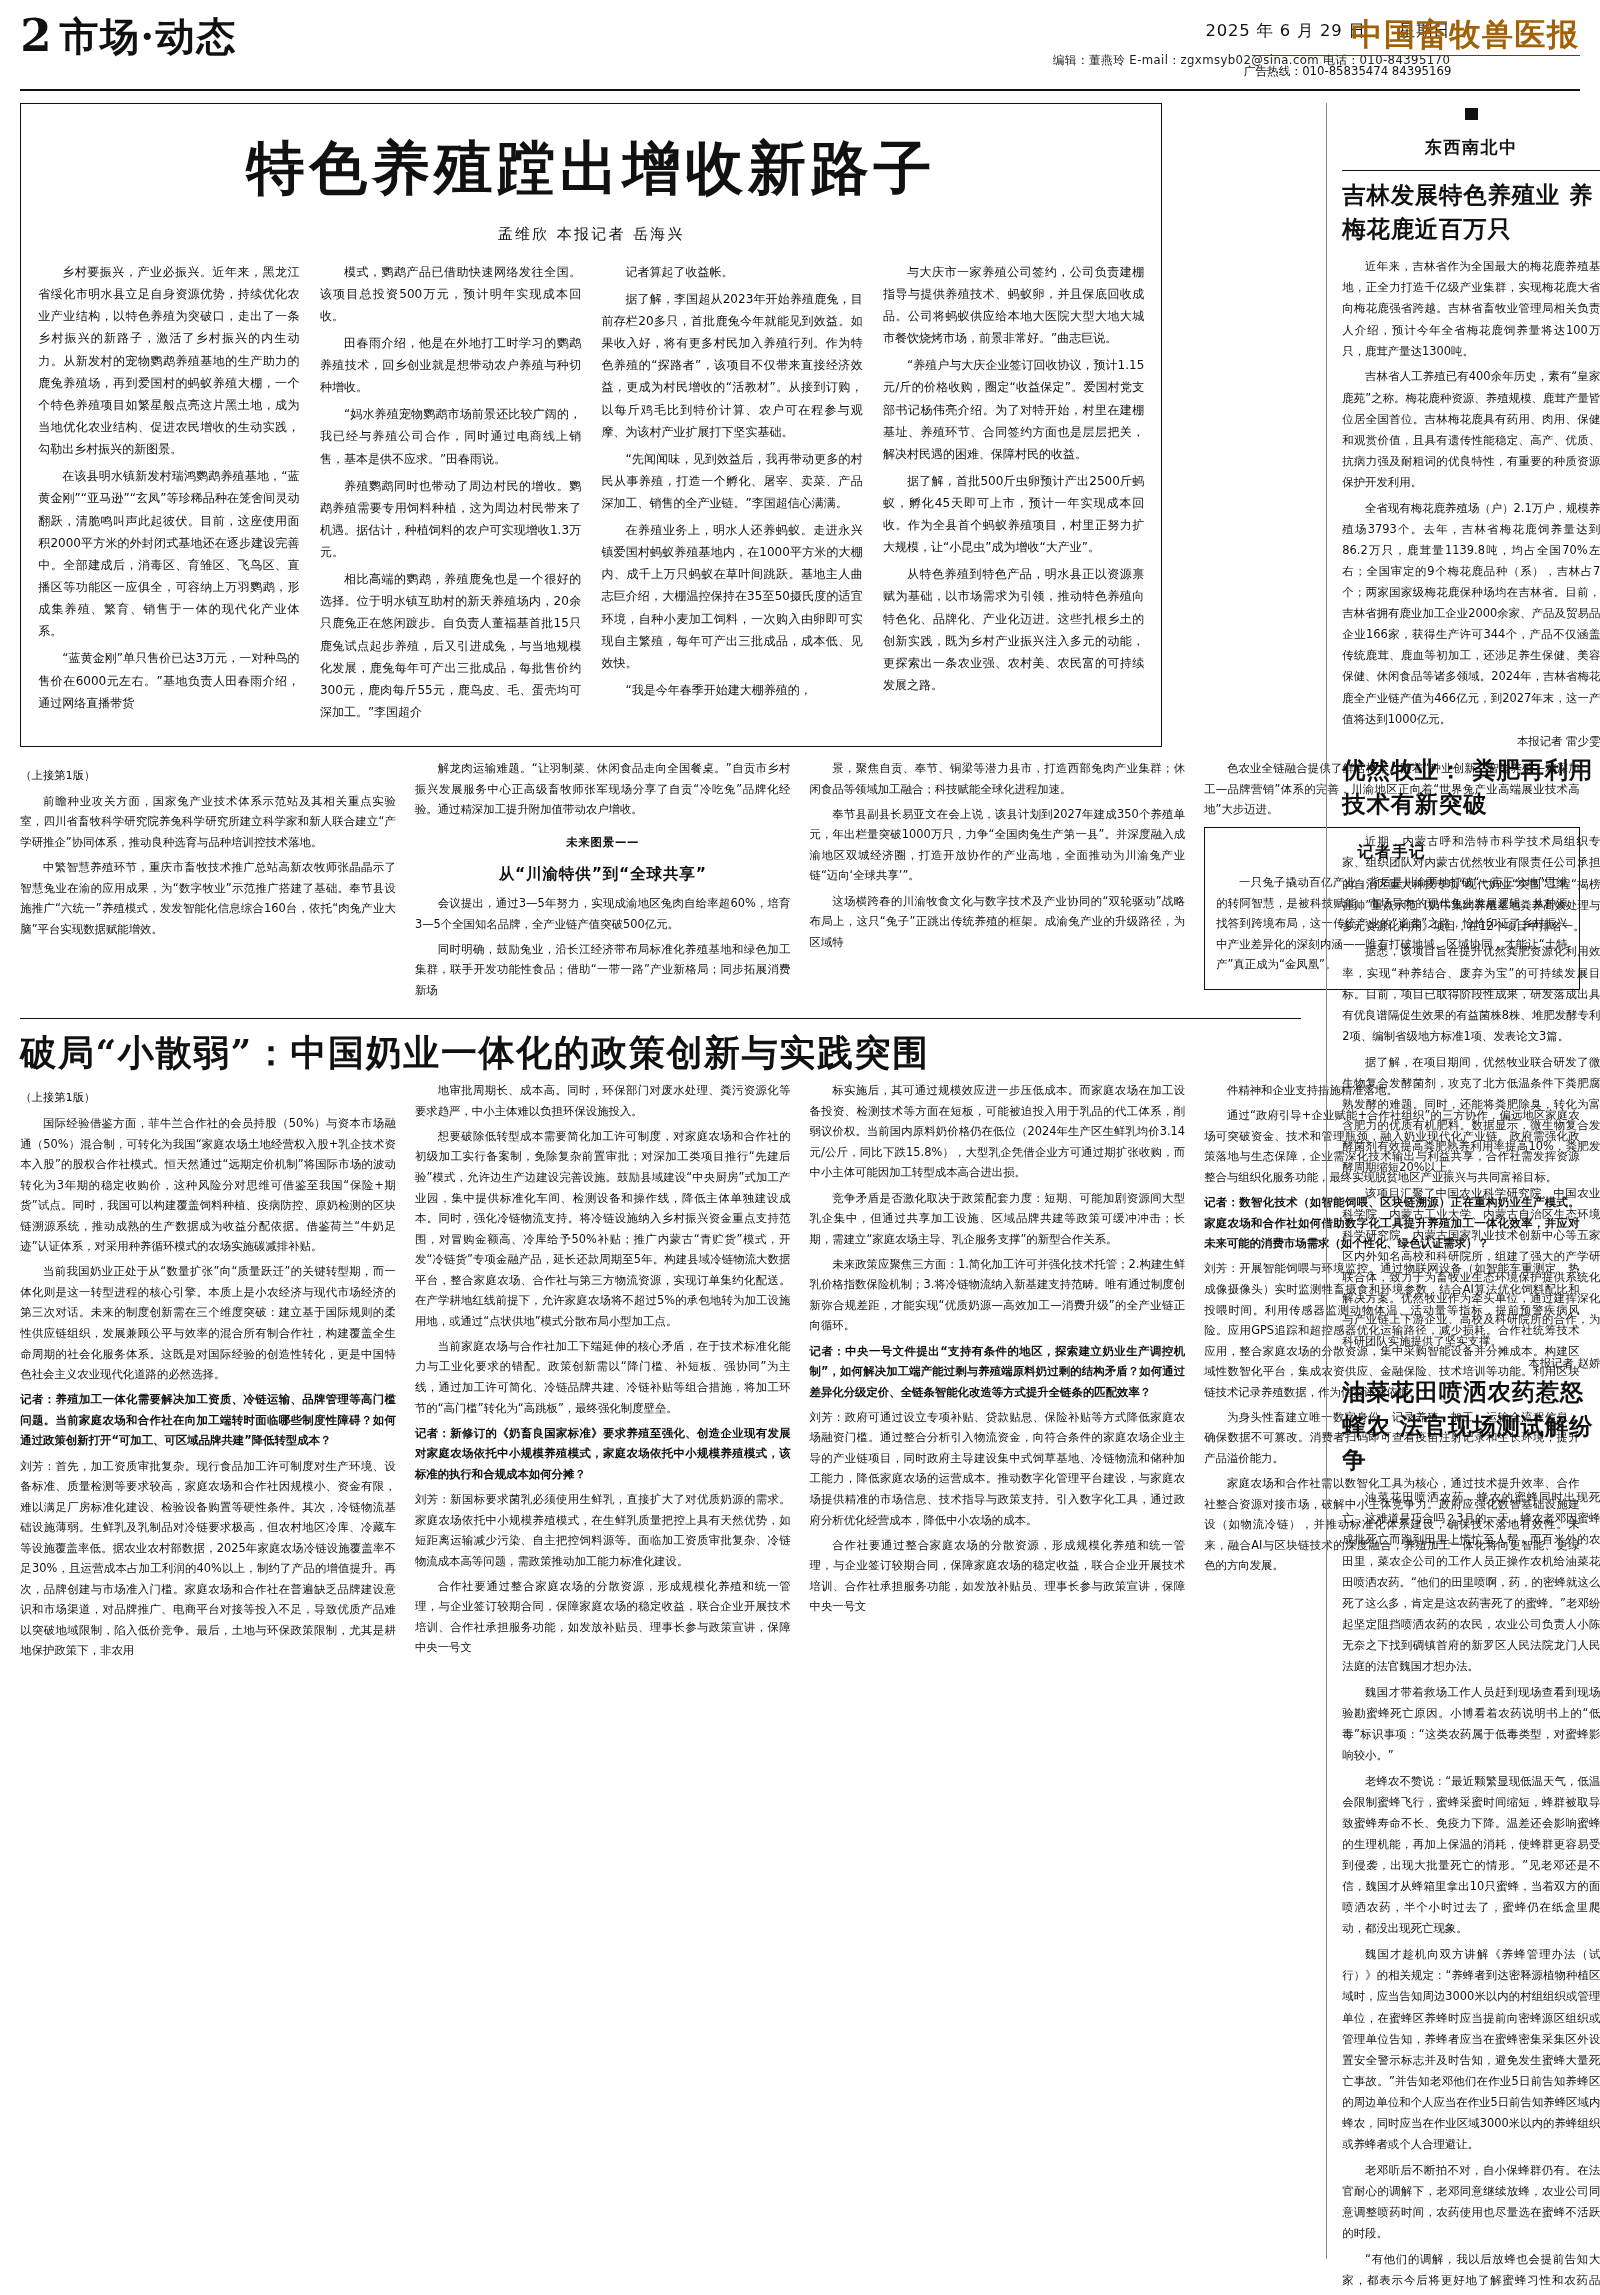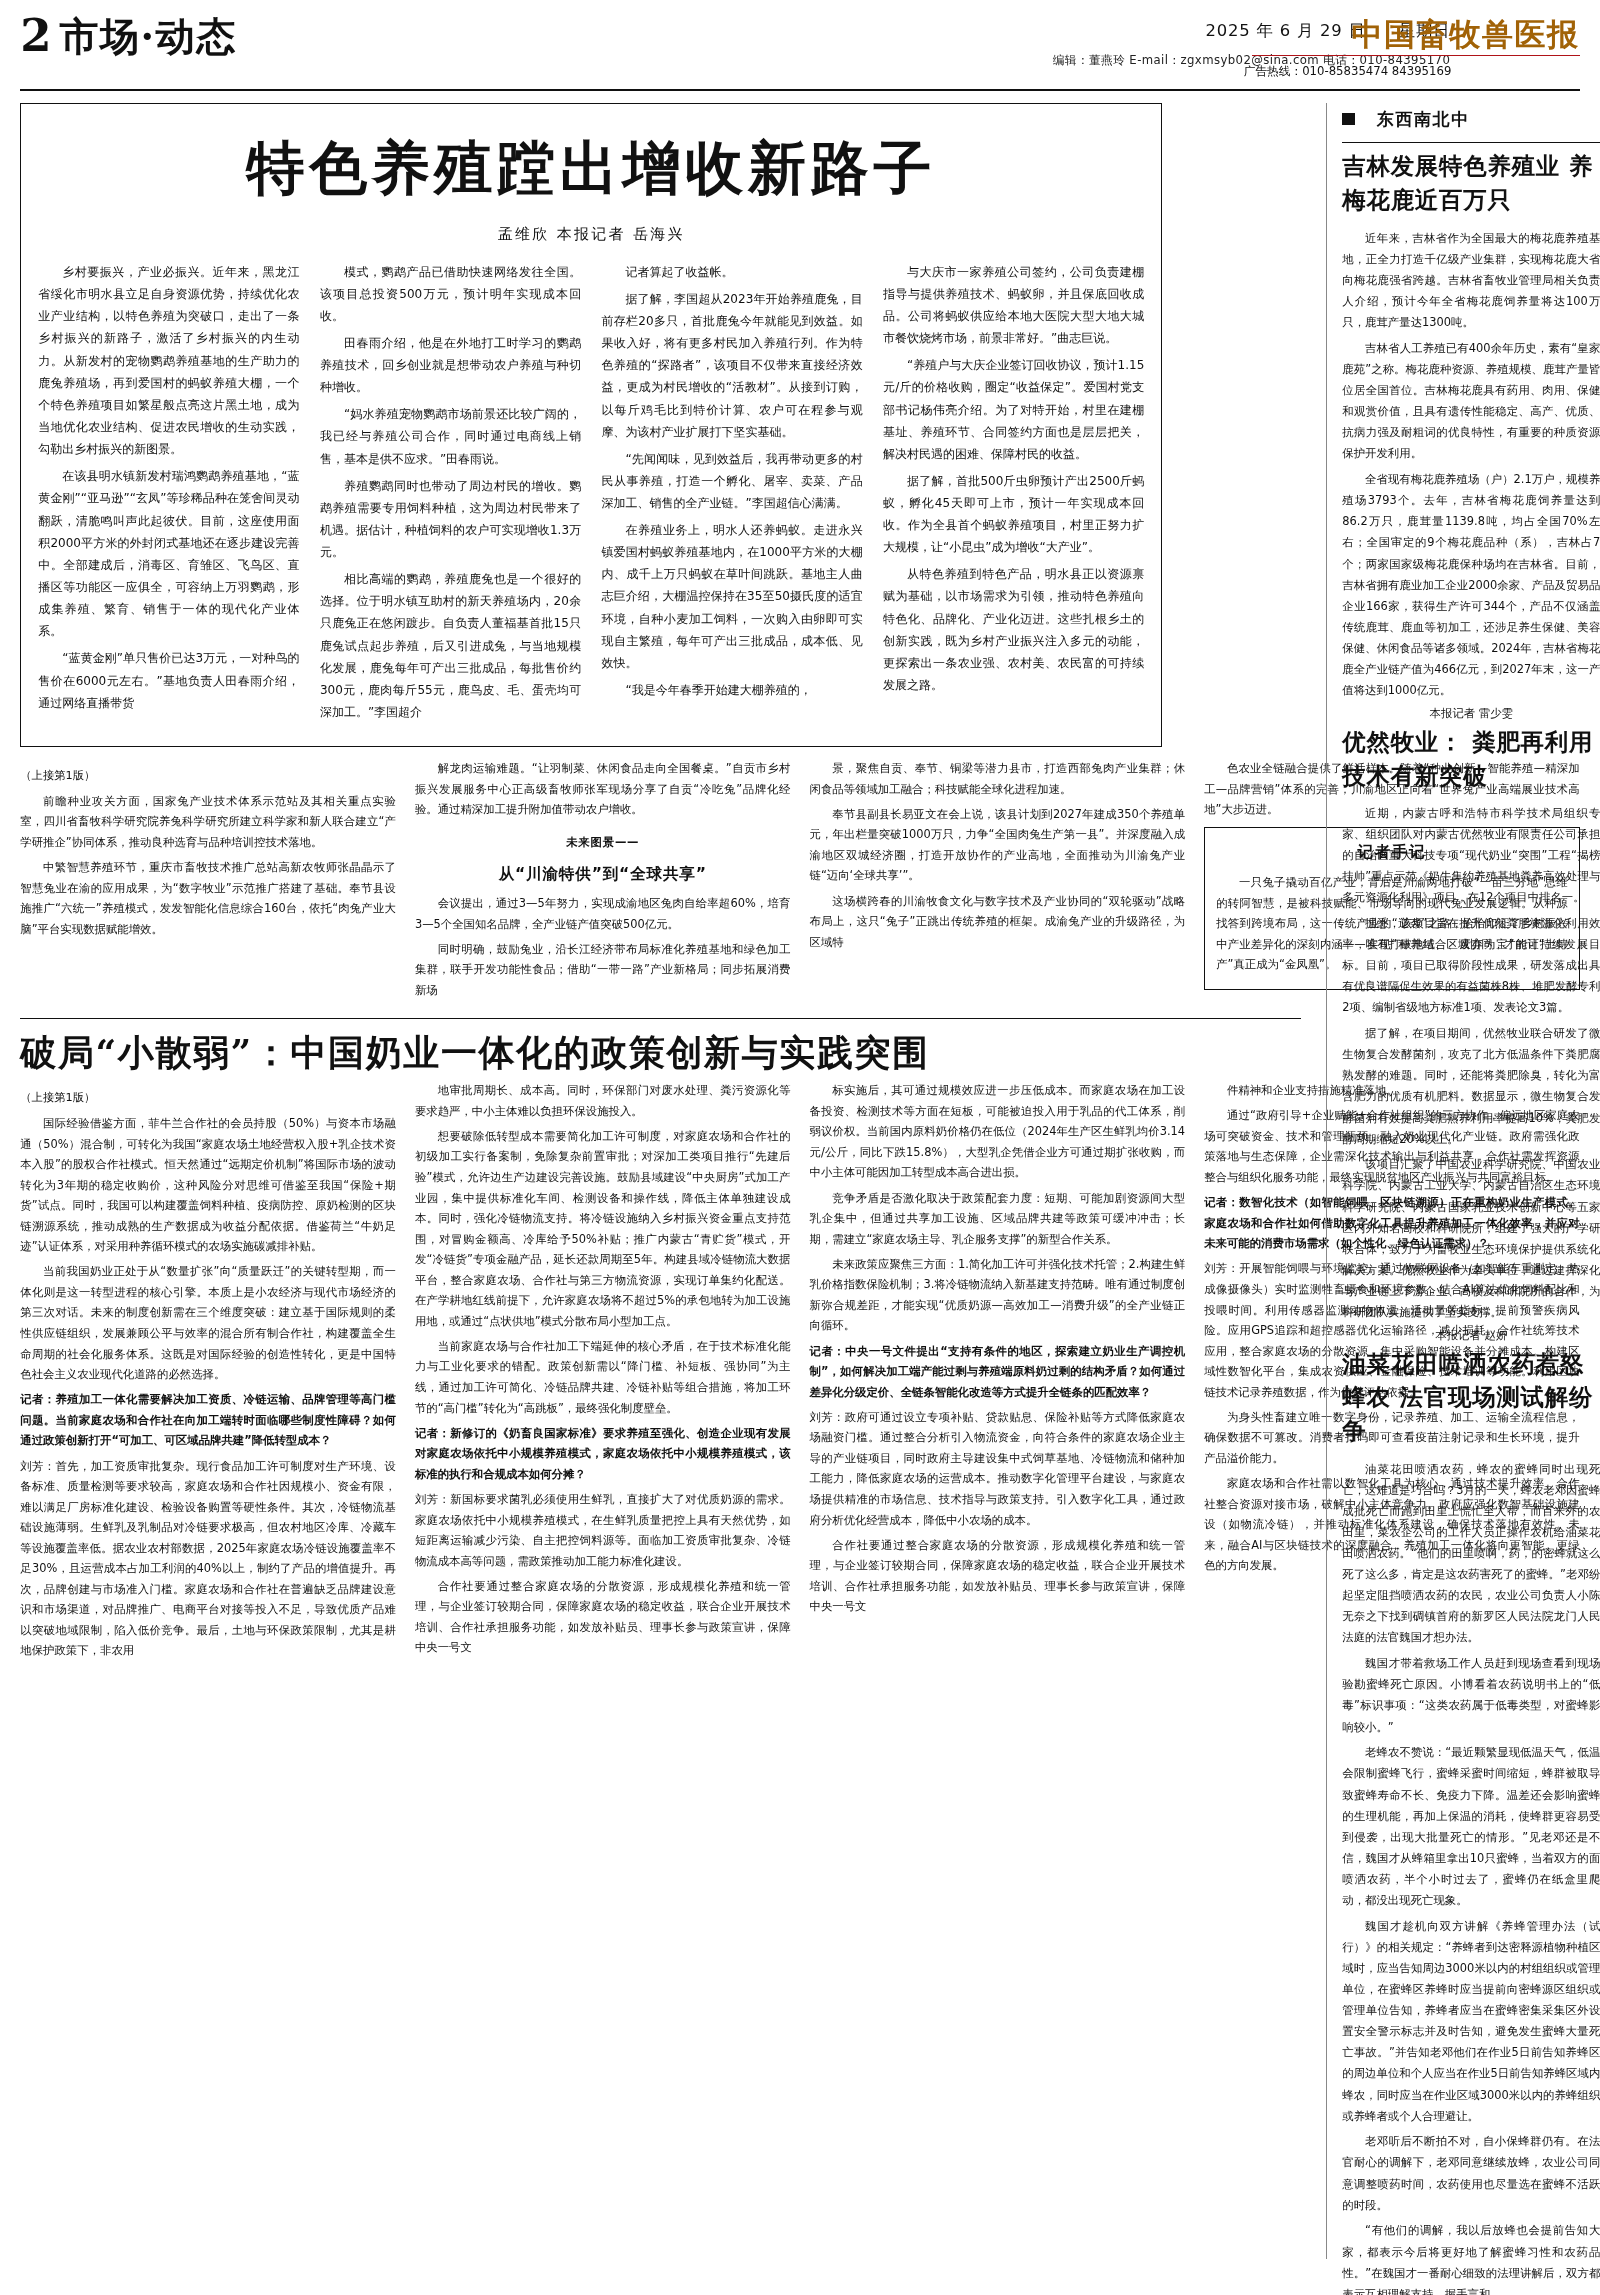--- a/index.html
+++ b/index.html
@@ -36,25 +36,25 @@
   .lower-head{font-family:"DejaVu Serif","Liberation Serif",serif;font-size:36px;font-weight:700;letter-spacing:1.6px;line-height:1.2;margin:12.5px 0 3.1px 0;border-top:1.6px solid #111;padding-top:12px;}
 
   .fourcol{display:flex;gap:19px;margin-top:6.3px;}
   .fourcol .col{flex:1;font-size:11.4px;line-height:1.8;text-align:justify;}
   .fourcol .col p{margin:0 0 4.7px 0;text-indent:2em;}
   .qa-q{font-weight:700;text-indent:0 !important;}
   .qa-a{text-indent:0 !important;}
 
   
   .rail{position:absolute;left:1322px;top:0;width:258px;}
-  .rail-flag{display:flex;align-items:center;gap:22px;font-weight:700;font-size:17px;letter-spacing:1.6px;margin:4.7px 0 7.8px 0;}
+  .rail-flag{display:flex;align-items:center;gap:16px;font-weight:700;font-size:17px;letter-spacing:1.6px;margin:4.7px 0 7.8px 0;flex-direction:column;}
   .flag-sq{width:12.5px;height:12.5px;background:#111;display:inline-block;}
   .rail-title{font-family:"DejaVu Serif","Liberation Serif",serif;font-size:23.4px;font-weight:700;line-height:1.45;letter-spacing:0.8px;margin:4.7px 0 9.4px 0;}
   .rail p{font-size:11.4px;line-height:1.85;text-align:justify;margin:0 0 4.7px 0;text-indent:2em;}
-  .rail .sign{text-align:center;text-indent:0;font-size:11.4px;margin-top:1.6px;}
+  .rail .sign{text-align:right;text-indent:0;font-size:11.4px;margin-top:1.6px;}
   .rail-sep{border-top:0.8px solid #111;margin:11px 0 7.8px 0;}
 
   .box-note{border:0.8px solid #111;padding:9.4px 11px;margin-top:7.8px;}
   .box-note .bt{text-align:center;font-weight:700;font-size:15.6px;letter-spacing:1.6px;margin-bottom:6.3px;}
   .box-note p{font-size:11.4px;line-height:1.8;text-align:justify;margin:0 0 4.7px 0;text-indent:2em;}
 </style>
 </head>
 <body>
 
 <div class="page">

